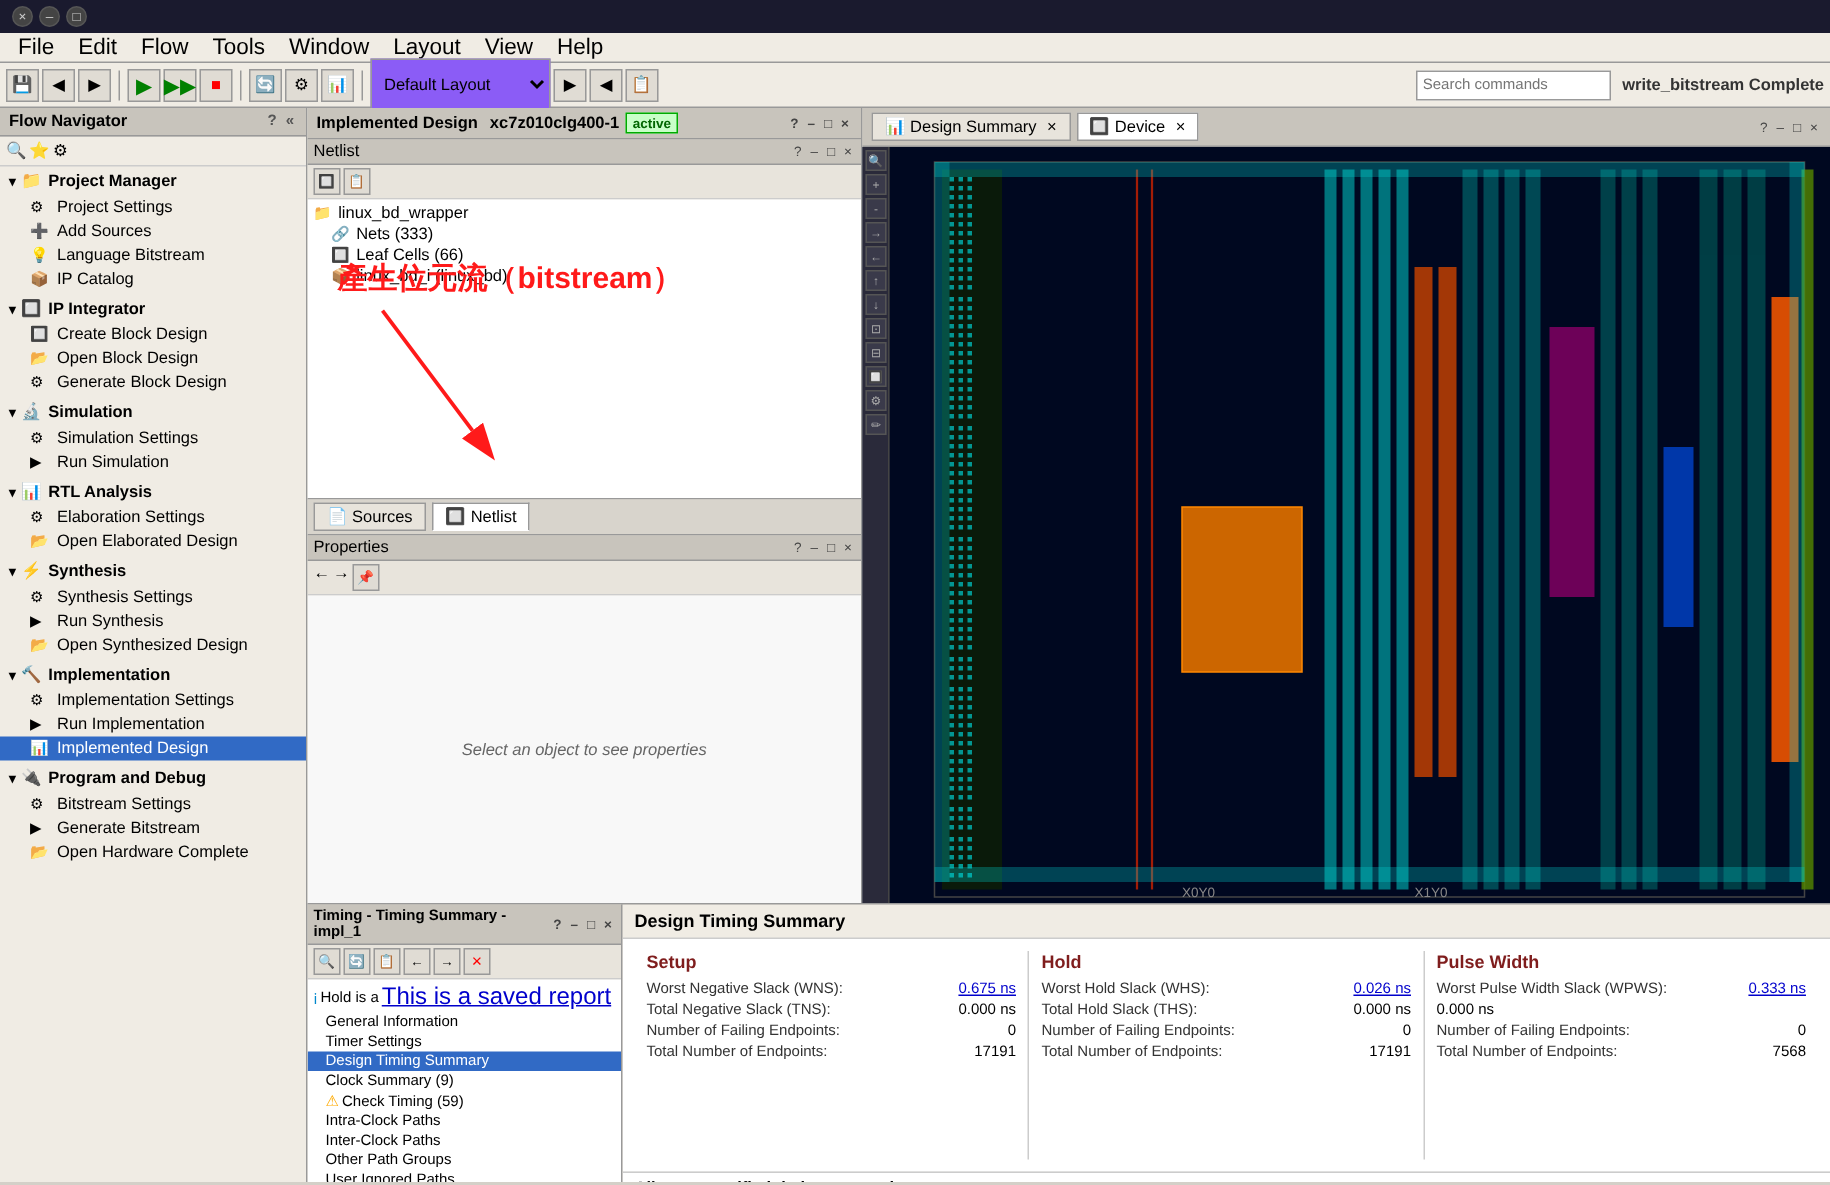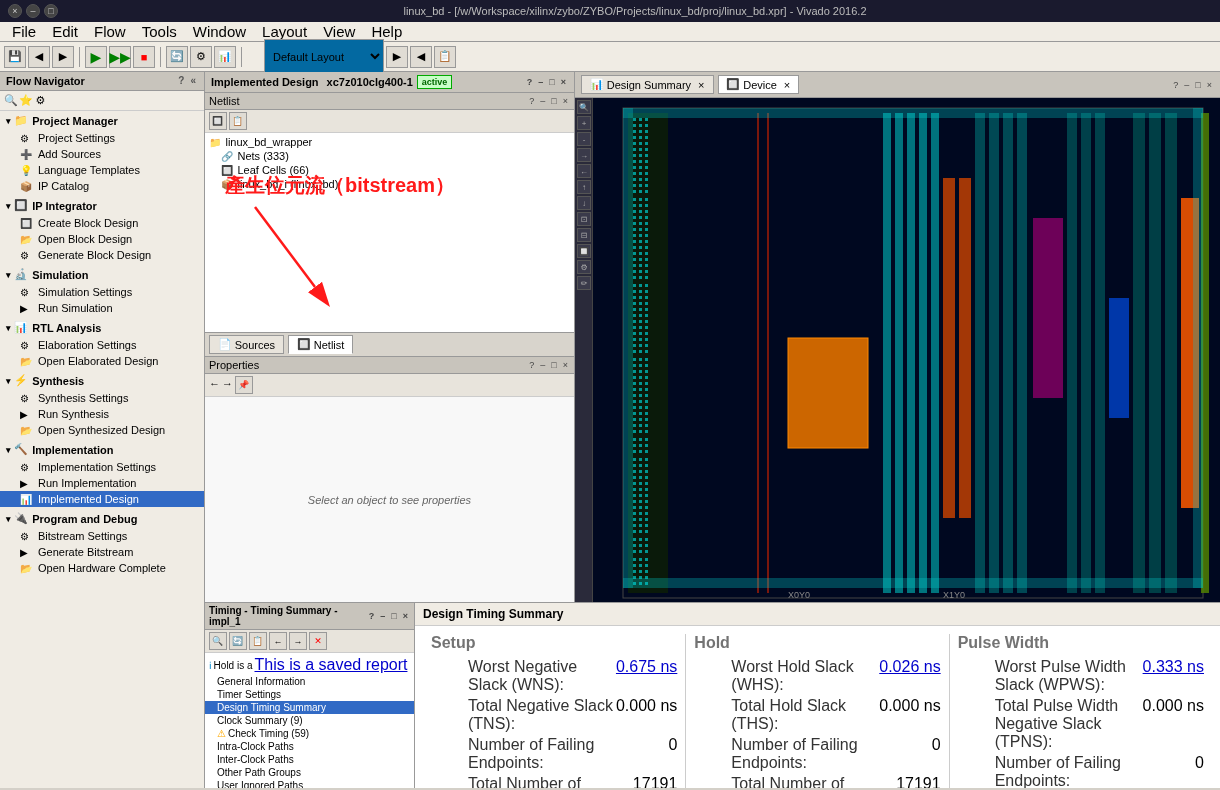--- a/index.html
+++ b/index.html
@@ -12,21 +12,21 @@
     .title-bar-title { flex: 1; text-align: center; font-size: 11px; color: #bbb; }
 
     
     .menu-bar { background: #f0ece4; height: 20px; display: flex; align-items: center; padding: 0 4px; border-bottom: 1px solid #999; }
     .menu-item { padding: 2px 8px; font-size: 15px; cursor: pointer; color: #000; }
 
     
     .toolbar { background: #f0ece4; height: 30px; display: flex; align-items: center; padding: 2px 4px; border-bottom: 1px solid #999; gap: 2px; }
     .toolbar-btn { width: 22px; height: 22px; background: #e0dcd4; border: 1px solid #999; cursor: pointer; display: flex; align-items: center; justify-content: center; font-size: 11px; }
     .toolbar-separator { width: 1px; height: 20px; background: #999; margin: 0 3px; }
-    .toolbar-dropdown { height: 35px; background: #0369a1; border: 1px solid #999; padding: 0 4px; font-size: 11px; min-width: 120px; margin-left: 17px; }
+    .toolbar-dropdown { height: 35px; background: #8b5cf6; border: 1px solid #999; padding: 0 4px; font-size: 11px; min-width: 120px; }
     .toolbar-right { margin-left: auto; display: flex; align-items: center; gap: 8px; }
     .search-box { height: 20px; border: 1px solid #999; padding: 0 4px; font-size: 10px; width: 130px; background: #fff; }
     .write-complete { font-size: 11px; color: #333; font-weight: bold; }
 
     
     .main-layout { display: flex; height: calc(790px - 52px - 22px); }
 
     
     .flow-navigator { width: 205px; background: #f0ece4; border-right: 1px solid #999; display: flex; flex-direction: column; overflow: hidden; }
     .panel-header { background: #c8c4bc; padding: 3px 6px; font-size: 11px; font-weight: bold; display: flex; align-items: flex-start; justify-content: space-between; border-bottom: 1px solid #999; }
@@ -93,22 +93,22 @@
     .timing-tree-item { font-size: 10px; padding: 1px 4px; cursor: pointer; display: flex; align-items: center; gap: 2px; white-space: nowrap; }
     .timing-tree-item.selected { background: #316ac5; color: white; }
     .timing-tree-item a { color: #0000cc; text-decoration: underline; font-size: 10px; }
 
     
     .timing-right { flex: 1; display: flex; flex-direction: column; overflow: hidden; }
     .timing-title { padding: 4px 8px; font-size: 12px; font-weight: bold; background: #f0ece4; border-bottom: 1px solid #ccc; }
     .timing-summary-content { flex: 1; padding: 8px; background: #fff; overflow-y: auto; display: flex; gap: 0; }
     .timing-column { flex: 1; padding: 0 8px; border-right: 1px solid #ccc; }
     .timing-column:last-child { border-right: none; }
-    .timing-col-header { font-size: 16px; font-weight: bold; margin-bottom: 6px; color: #737373; }
-    .timing-row { display: flex; justify-content: space-between; font-size: 16px; margin-bottom: 3px; color: #333; margin-left: 37px; }
+    .timing-col-header { font-size: 12px; font-weight: bold; margin-bottom: 6px; color: #7f1d1d; }
+    .timing-row { display: flex; justify-content: space-between; font-size: 10px; margin-bottom: 3px; color: #333; }
     .timing-row-label { flex: 1; }
     .timing-row-value { color: #0000cc; text-decoration: underline; cursor: pointer; white-space: nowrap; }
     .timing-row-value.no-link { color: #000; text-decoration: none; cursor: default; }
 
     
     .side-panel-btn { width: 18px; height: 18px; background: #e0dcd4; border: 1px solid #999; font-size: 9px; cursor: pointer; display: flex; align-items: center; justify-content: center; }
 
     
     ::-webkit-scrollbar { width: 12px; height: 12px; }
     ::-webkit-scrollbar-track { background: #d4d0c8; }
@@ -122,21 +122,20 @@
   </style>
 </head>
 <body>
 
 <div class="title-bar">
   <div class="title-bar-buttons">
     <div class="title-bar-btn">×</div>
     <div class="title-bar-btn">–</div>
     <div class="title-bar-btn">□</div>
   </div>
-  <div class="title-bar-title">linux_bd - [/w/Workspace/xilinx/zybo/ZYBO/Projects/linux_bd/proj/linux_bd.xpr] - Vivado 2016.2</div>
 </div>
 
 <div class="menu-bar">
   <span class="menu-item">File</span>
   <span class="menu-item">Edit</span>
   <span class="menu-item">Flow</span>
   <span class="menu-item">Tools</span>
   <span class="menu-item">Window</span>
   <span class="menu-item">Layout</span>
   <span class="menu-item">View</span>
@@ -155,20 +154,24 @@
   <div class="toolbar-btn">🔄</div>
   <div class="toolbar-btn">⚙</div>
   <div class="toolbar-btn">📊</div>
   <div class="toolbar-separator"></div>
   <select class="toolbar-dropdown">
     <option>Default Layout</option>
   </select>
   <div class="toolbar-btn">▶</div>
   <div class="toolbar-btn">◀</div>
   <div class="toolbar-btn">📋</div>
+  <div class="toolbar-right">
+    <input class="search-box" type="text" placeholder="Search commands" style="">
+    <span class="write-complete">write_bitstream Complete</span>
+  </div>
 </div>
 
 <div class="main-layout">
 
   <div class="flow-navigator">
     <div class="panel-header">
       <span>Flow Navigator</span>
       <div class="panel-header-actions">
         <span class="panel-action-btn">?</span>
         <span class="panel-action-btn">«</span>
@@ -189,21 +192,21 @@
         <div class="flow-item">
           <span class="flow-item-icon">⚙</span>
           <span>Project Settings</span>
         </div>
         <div class="flow-item">
           <span class="flow-item-icon">➕</span>
           <span>Add Sources</span>
         </div>
         <div class="flow-item">
           <span class="flow-item-icon">💡</span>
-          <span>Language Templates</span>
+          <span>Language Bitstream</span>
         </div>
         <div class="flow-item">
           <span class="flow-item-icon">📦</span>
           <span>IP Catalog</span>
         </div>
       </div>
 
       <div class="flow-section">
         <div class="flow-section-header">
           <span>🔲</span>
@@ -846,21 +849,20 @@
               </div>
             </div>
 
             <div class="timing-column">
               <div class="timing-col-header">Pulse Width</div>
               <div class="timing-row">
                 <span class="timing-row-label">Worst Pulse Width Slack (WPWS):</span>
                 <span class="timing-row-value">0.333 ns</span>
               </div>
               <div class="timing-row">
-                <span class="timing-row-label">Total Pulse Width Negative Slack (TPNS):</span>
                 <span class="timing-row-value no-link">0.000 ns</span>
               </div>
               <div class="timing-row">
                 <span class="timing-row-label">Number of Failing Endpoints:</span>
                 <span class="timing-row-value no-link">0</span>
               </div>
               <div class="timing-row">
                 <span class="timing-row-label">Total Number of Endpoints:</span>
                 <span class="timing-row-value no-link">7568</span>
               </div>

